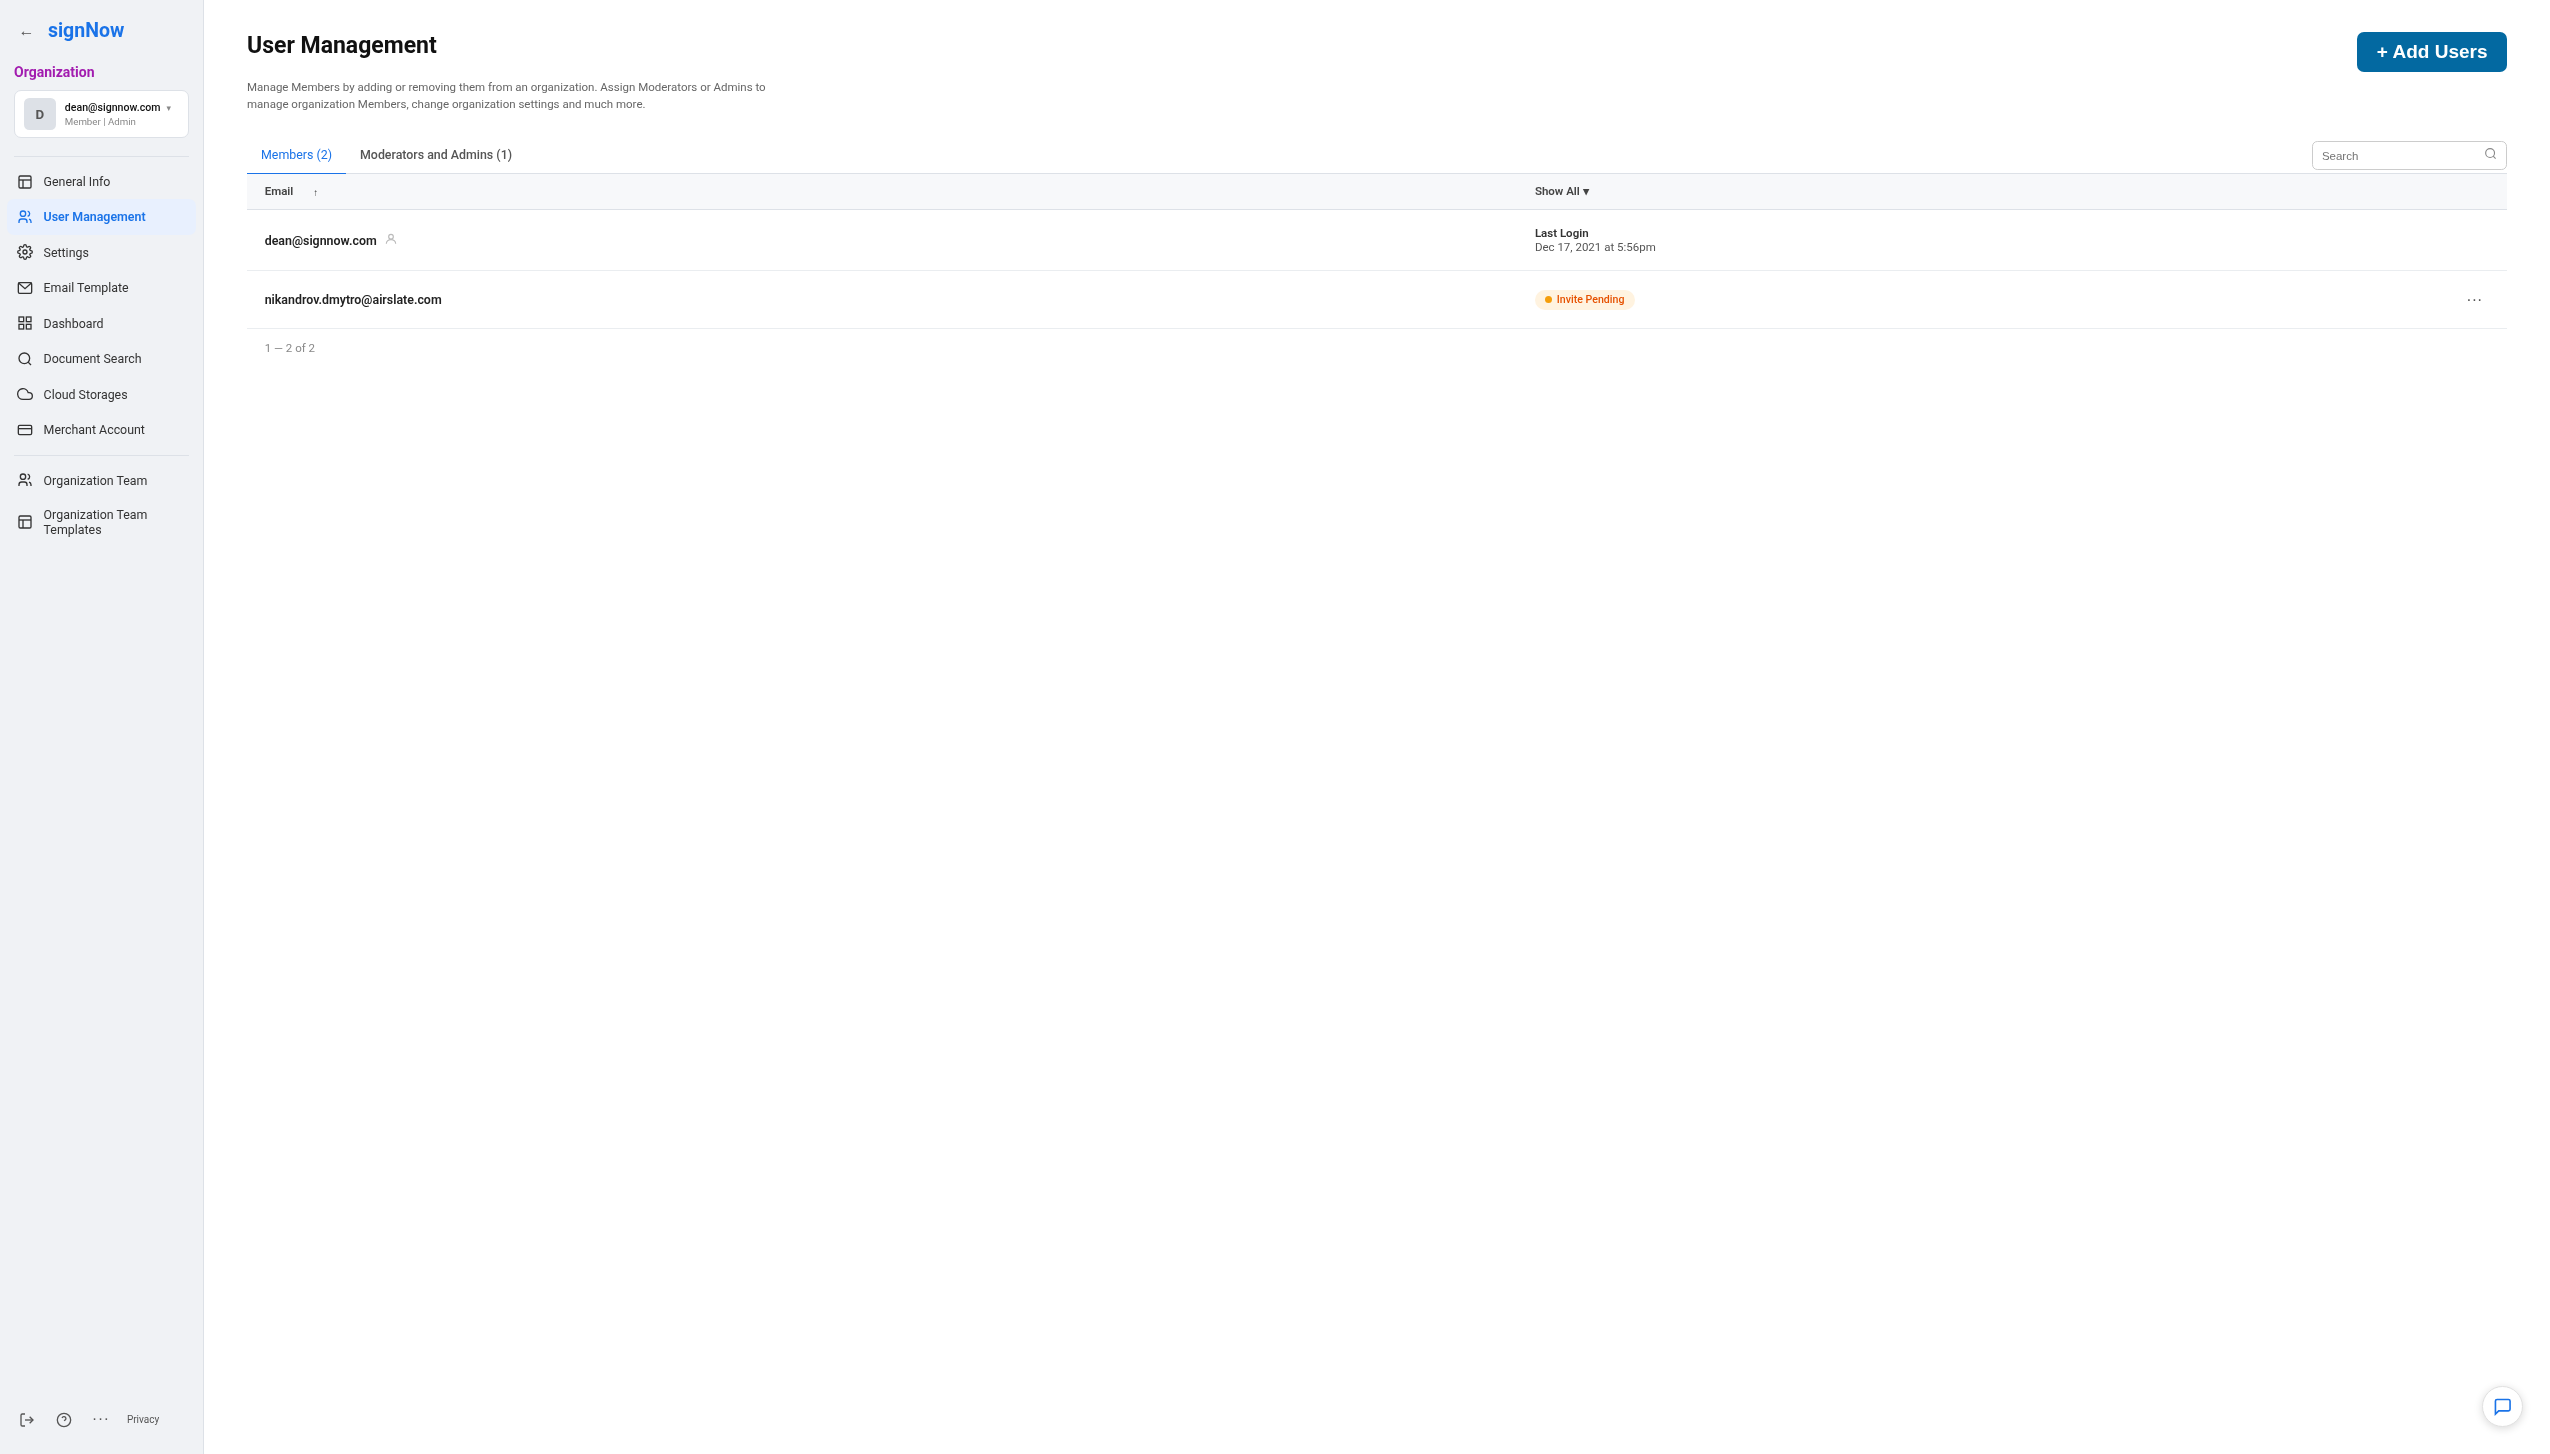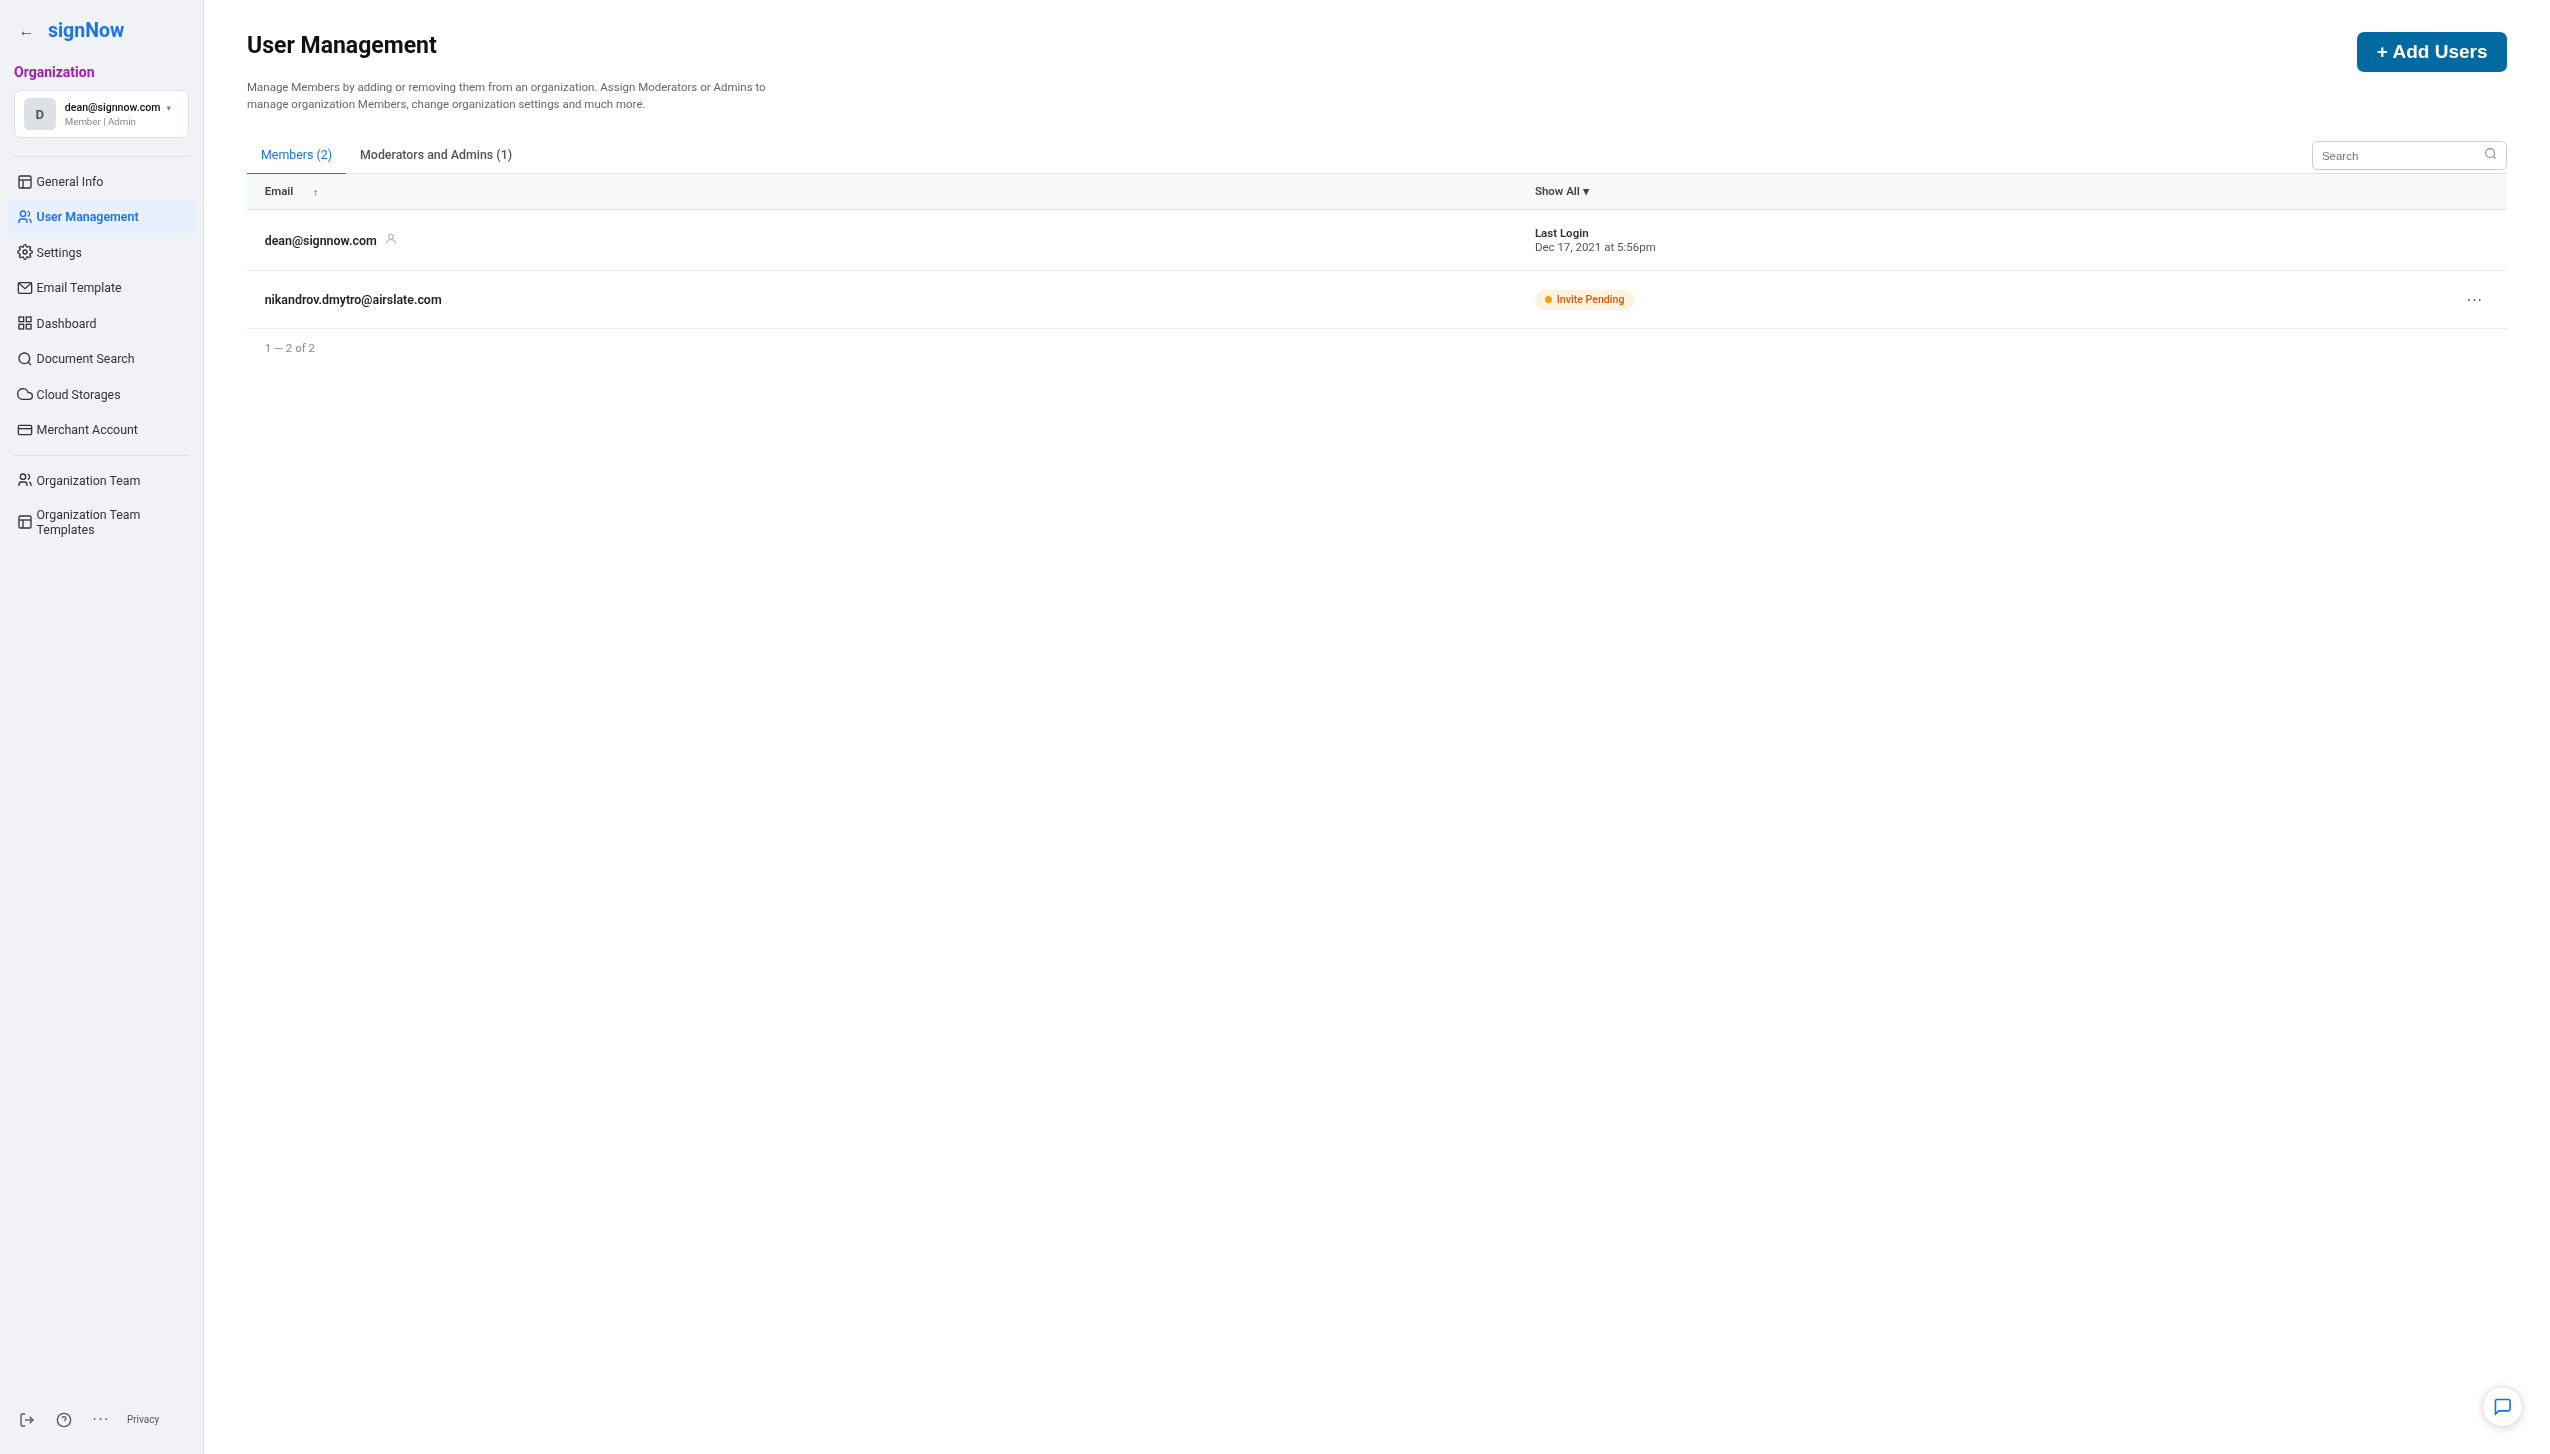--- a/index.html
+++ b/index.html
@@ -118,21 +118,21 @@
     }
 
     .nav-list {
       list-style: none;
       padding: 0 7px;
     }
 
     .nav-item {
       display: flex;
       align-items: center;
-      gap: 3px;
+      gap: 10px;
       padding: 8.9px 8.9px;
       border-radius: 7px;
       cursor: pointer;
       color: #333;
       font-size: 12.4px;
       transition: background 0.15s;
     }
 
     .nav-item.active {
       background: #e8f0fe;

